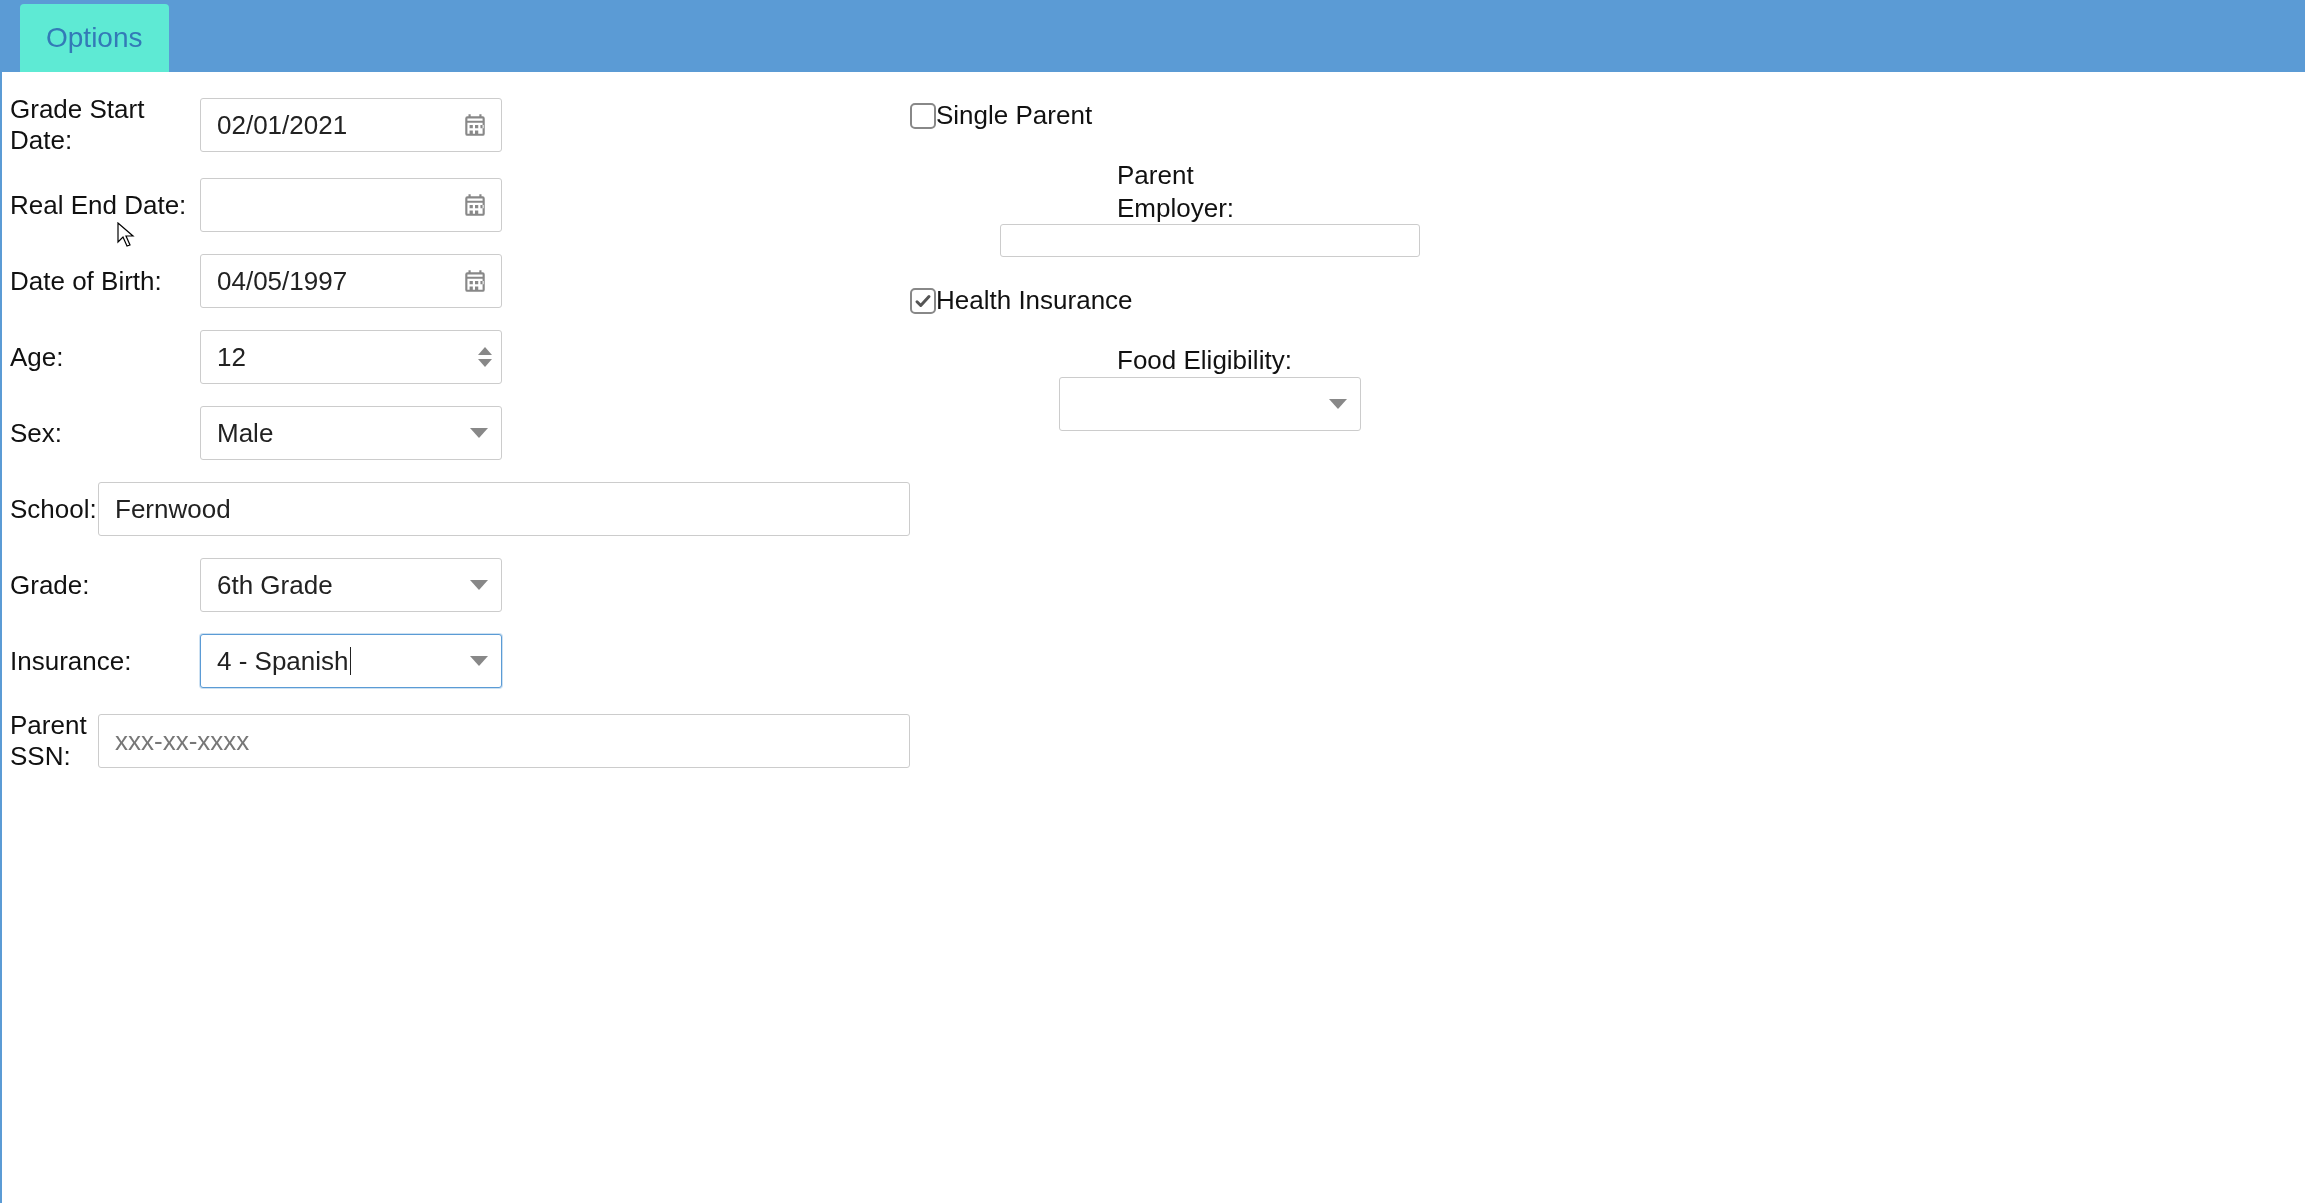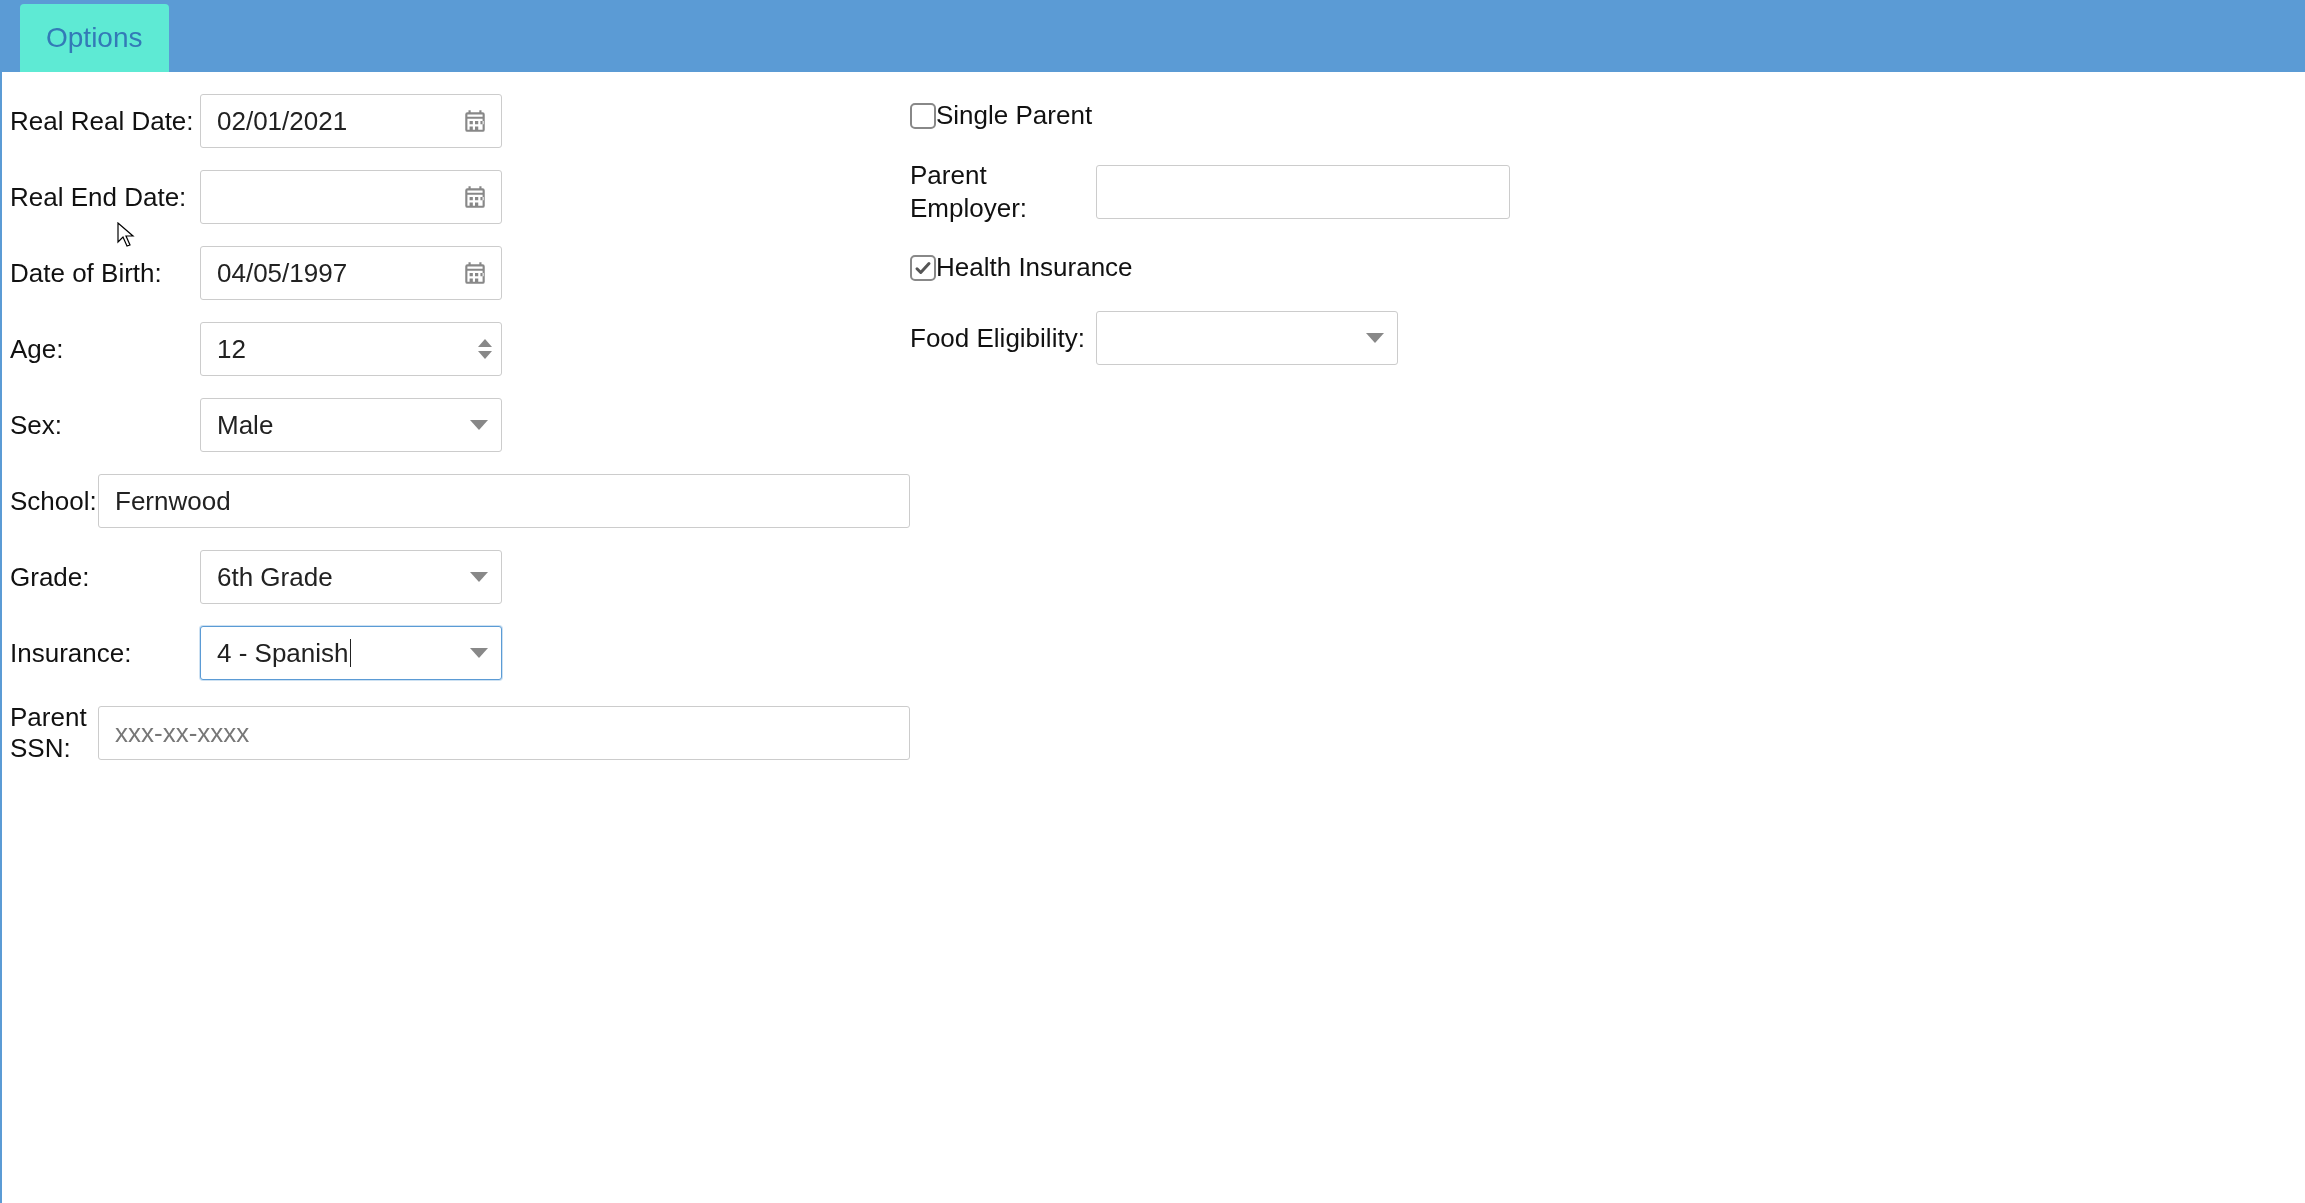--- a/index.html
+++ b/index.html
@@ -130,20 +130,21 @@
     cursor: pointer;
     background: #fff;
   }
   .chk.checked svg { display: block; }
   .chk svg { display: none; }
   .chk-label { font-size: 26px; color: #111; }
   .right-row {
     display: flex;
     align-items: center;
     margin-bottom: 28px;
+    flex-direction: column;
   }
   .right-label {
     width: 186px;
     font-size: 26px;
     color: #111;
     line-height: 1.25;
   }
   .right-input {
     height: 54px;
     border: 1px solid #ccc;
@@ -176,21 +177,21 @@
 
   <div class="tab-bar">
     <div class="tab">Options</div>
   </div>
 
   <div class="content">
 
     <div class="col-left">
 
       <div class="form-row">
-        <div class="form-label">Real Real Date:</div>
+        <div class="form-label">Grade Start Date:</div>
         <div class="input-wrap">
           <input class="input date" type="text" value="02/01/2021" style="">
           <span class="icon-right">
             <svg width="26" height="26" viewBox="0 0 24 24" fill="#888">
                 <path d="M19 4h-1V2h-2v2H8V2H6v2H5a2 2 0 0 0-2 2v14a2 2 0 0 0 2 2h14a2 2 0 0 0 2-2V6a2 2 0 0 0-2-2zm0 16H5V10h14v10zM5 8V6h14v2H5zm2 4h3v3H7v-3zm5 0h3v3h-3v-3zm5 0h3v3h-3v-3zM7 17h3v3H7v-3zm5 0h3v3h-3v-3z"></path>
               </svg>
           </span>
         </div>
       </div>
 

